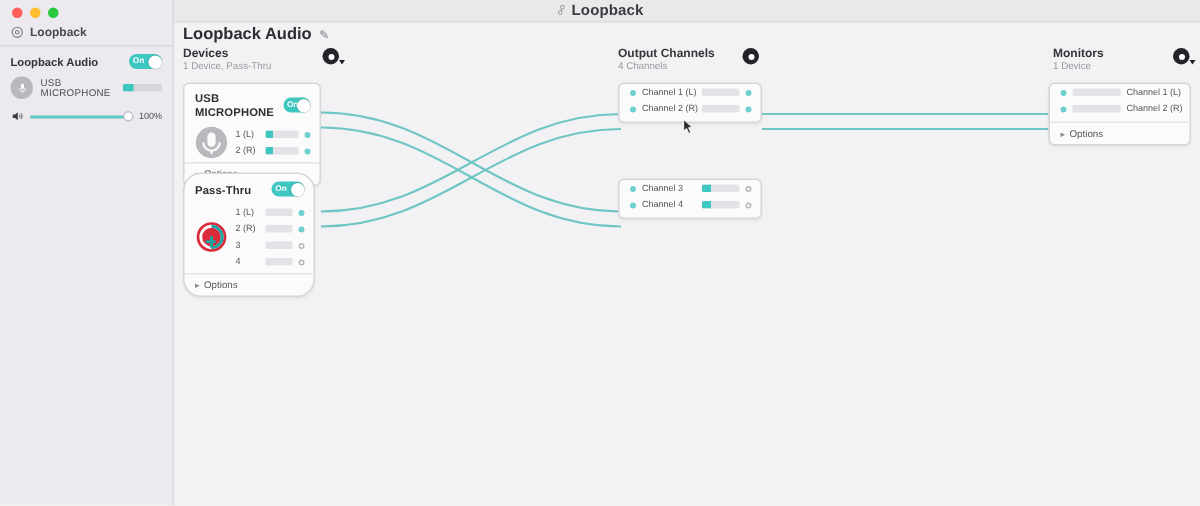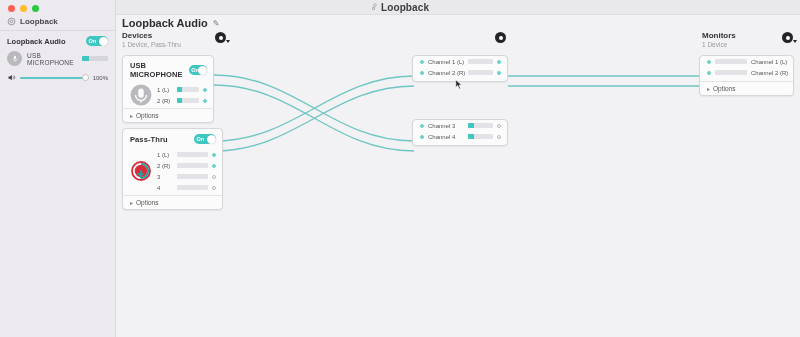--- a/index.html
+++ b/index.html
@@ -238,20 +238,24 @@
     </div>
 
     <div class="col-head" style="top:16px; left:6px;">
       <div class="h">Devices</div>
       <div class="s">1 Device, Pass-Thru</div>
     </div>
     <div class="addbtn" style="top:17px; left:99px;">
       <span class="caret"></span>
     </div>
 
+    <div class="col-head" style="top:16px; left:296px;">
+      <div class="h">Output Channels</div>
+      <div class="s">4 Channels</div>
+    </div>
     <div class="addbtn" style="top:17px; left:379px;"></div>
 
     <div class="col-head" style="top:16px; left:586px;">
       <div class="h">Monitors</div>
       <div class="s">1 Device</div>
     </div>
     <div class="addbtn" style="top:17px; left:666px;">
       <span class="caret"></span>
     </div>
 
@@ -288,21 +292,21 @@
             <span class="jack live"></span>
           </div>
         </div>
       </div>
       <div class="options">
         <span class="chev">▸</span>
         <span class="txt">Options</span>
       </div>
     </div>
 
-    <div class="card" style="top:113px; left:6px; width:101px;">
+    <div class="card" style="top:100px; left:6px; width:88px;border-radius:12px;">
       <div class="card-head">
         <span class="card-title">Pass-Thru</span>
         <span class="toggle">
           <span class="on">On</span>
           <span class="knob"></span>
         </span>
       </div>
       <div class="src-body">
         <span class="src-ico">
           <svg viewBox="0 0 40 40">

